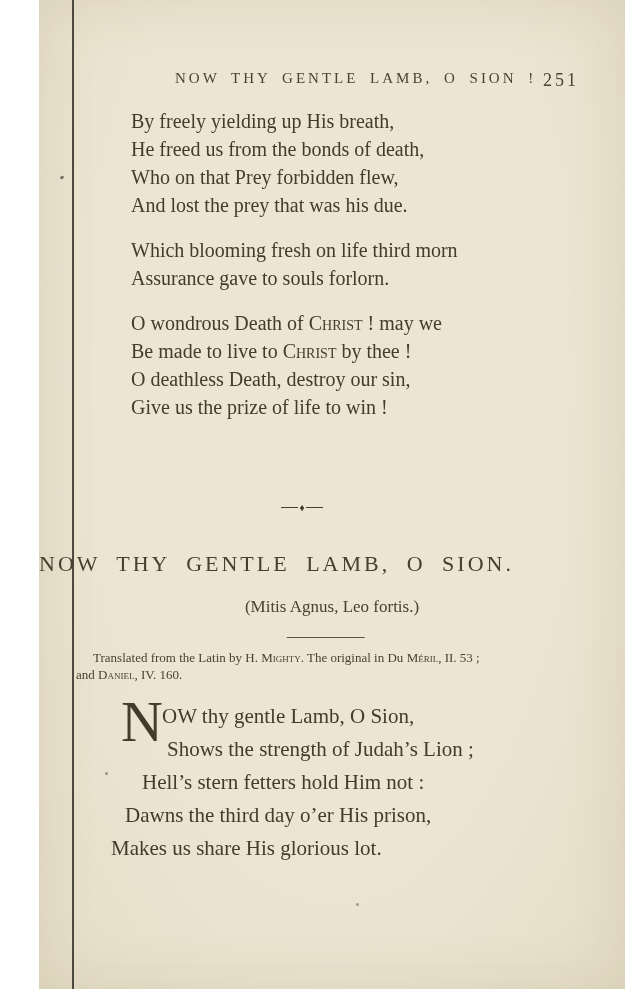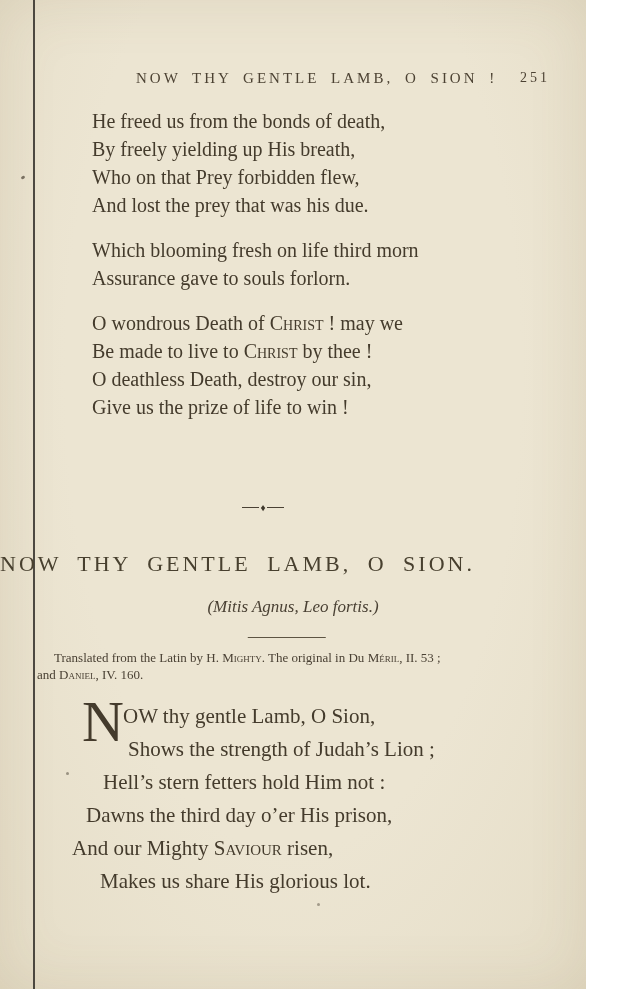--- a/index.html
+++ b/index.html
@@ -4,34 +4,35 @@
 <style>
   html,body{margin:0;padding:0;}
   .page{
     position:relative;
     width:586px;height:989px;
     background:radial-gradient(ellipse at 50% 38%, #ece5d2 55%, #e5ddc7 100%);
     font-family:"Liberation Serif", serif;
     color:#453c2d;
     overflow:hidden;
     box-shadow:inset 0 0 60px rgba(120,100,60,.12);
+    margin-left:39px;
   }
   .left-rule{
     position:absolute;left:33px;top:0;width:2px;height:100%;
     background:#2b2722;opacity:.82;
   }
   
   .running-title{
     position:absolute;top:70px;left:136px;
     font-size:15px;letter-spacing:3px;word-spacing:5px;
     color:#4c4233;white-space:nowrap;
   }
   .page-number{
-    position:absolute;top:70px;left:520px;
-    font-size:14px;letter-spacing:3px;color:#4c4233;
+    position:absolute;top:70px;left:504px;
+    font-size:18px;letter-spacing:3px;color:#4c4233;
   }
   
   .poem{
     position:absolute;top:107px;left:92px;
     font-size:20px;line-height:28px;color:#443b2c;
   }
   .stanza{margin-bottom:17px;}
   .line{white-space:nowrap;}
   .sc{font-variant:small-caps;}
   
@@ -46,21 +47,21 @@
   }
   
   .hymn-title{
     position:absolute;top:551px;left:0;width:100%;
     font-size:22px;font-weight:normal;
     letter-spacing:3px;word-spacing:8px;color:#48402f;margin:0;
     white-space:nowrap;
   }
   .hymn-subtitle{
     position:absolute;top:597px;left:0;width:100%;
-    text-align:center;font-style:italic;font-size:17px;color:#4a4134;
+    text-align:center;font-size:17px;color:#4a4134;
   }
   .short-rule{
     position:absolute;top:637px;left:50%;
     transform:translateX(-58%);
     width:78px;border-top:1.3px solid #5d5443;
   }
   
   .note{
     position:absolute;top:649px;left:37px;width:575px;
     font-size:13px;line-height:17px;color:#4a4134;
@@ -99,22 +100,22 @@
   <div class="speck s2"></div>
   <div class="speck s3"></div>
   <div class="speck s4"></div>
   <div class="speck s5"></div>
 
   <div class="running-title">NOW THY GENTLE LAMB, O SION !</div>
   <div class="page-number">251</div>
 
   <div class="poem" id="poem1">
       <div class="stanza">
+        <div class="line"><span>By freely yielding up His breath,</span></div>
         <div class="line"><span>He freed us from the bonds of death,</span></div>
-        <div class="line"><span>By freely yielding up His breath,</span></div>
         <div class="line"><span>Who on that Prey forbidden flew,</span></div>
         <div class="line"><span>And lost the prey that was his due.</span></div>
       </div>
       <div class="stanza">
         <div class="line"><span>Which blooming fresh on life third morn</span></div>
         <div class="line"><span>Assurance gave to souls forlorn.</span></div>
       </div>
       <div class="stanza">
         <div class="line"><span>O wondrous Death of </span><span class="sc">Christ</span><span> ! may we</span></div>
         <div class="line"><span>Be made to live to </span><span class="sc">Christ</span><span> by thee !</span></div>
@@ -136,16 +137,15 @@
   <div class="note" id="note">
       <div class="line"><span>Translated from the Latin by H. </span><span class="sc">Mighty</span><span>.  The original in Du </span><span class="sc">Méril</span><span>, II. 53 ;</span></div>
       <div class="line"><span>and </span><span class="sc">Daniel</span><span>, IV. 160.</span></div>
     </div>
 
   <div class="hymn-body" id="hymn-body">
       <div class="line"><span class="dropcap">N</span><span>OW thy gentle Lamb, O Sion,</span></div>
       <div class="line"><span>Shows the strength of Judah’s Lion ;</span></div>
       <div class="line"><span>Hell’s stern fetters hold Him not :</span></div>
       <div class="line"><span>Dawns the third day o’er His prison,</span></div>
-      <div class="line"><span>And our Mighty </span><span class="sc">Saviour</span><span> risen,</span></div>
       <div class="line"><span>Makes us share His glorious lot.</span></div>
     </div>
 </div>
 
 </body></html>

